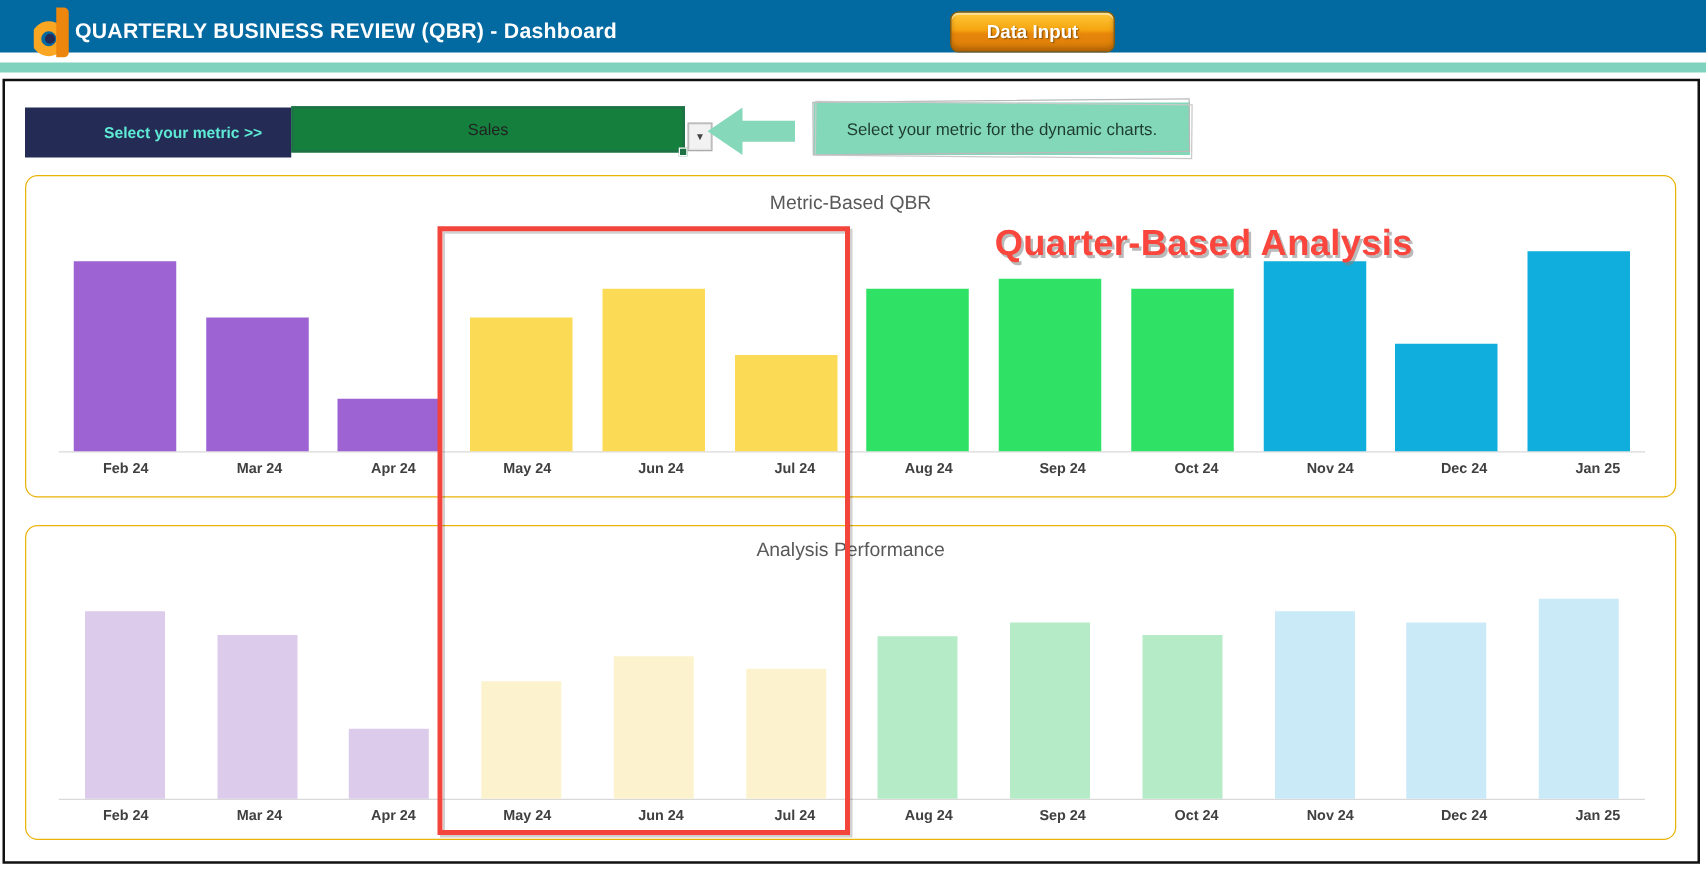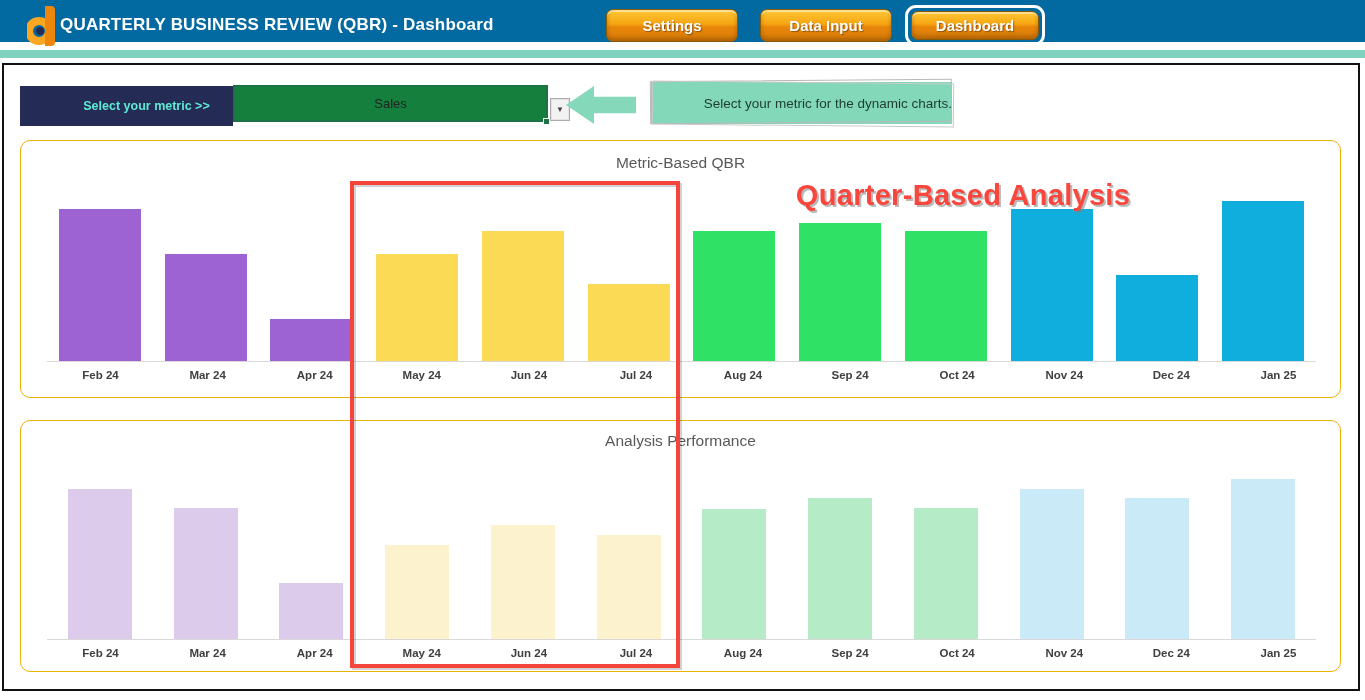--- a/index.html
+++ b/index.html
@@ -36,21 +36,21 @@
   .sel-cell { position:absolute; left:233px; top:85px; width:315px; height:37px; background:#15803d;
               border:2px solid #1E7145; color:#222; font-size:13px;
               display:flex; align-items:center; justify-content:center; cursor:pointer; }
   .fill-handle { position:absolute; left:543px; top:118px; width:7px; height:7px; background:#1E7145; border:1px solid #fff; }
   .dd-btn { position:absolute; left:550px; top:98px; width:20px; height:23px; background:#f2f2f2;
             border:1px solid #ababab; box-shadow:0 0 0 1px #e3e3e3 inset; color:#444; font-size:8px;
             display:flex; align-items:center; justify-content:center; cursor:pointer; }
   .mint-arrow { position:absolute; left:566px; top:86px; width:70px; height:38px; background:#85D8BA;
                 clip-path:polygon(0 50%, 40% 0, 40% 28%, 100% 28%, 100% 72%, 40% 72%, 40% 100%); }
   .callout { position:absolute; left:651px; top:82px; width:301px; height:42px; background:#82D8B9;
-             display:flex; align-items:center; justify-content:flex-end; color:#1E3C32; font-size:13.5px; }
+             display:flex; align-items:center; justify-content:center; color:#1E3C32; font-size:13.5px; }
   .callout::before { content:""; position:absolute; inset:-2px 0 1px -1px; border:1px solid #b9b9b9;
                      transform:rotate(-.5deg); pointer-events:none; }
   .callout::after { content:""; position:absolute; inset:0 -2px -2px 1px; border:1px solid #c9c9c9;
                     transform:rotate(.55deg); pointer-events:none; }
 
   
   .card { position:absolute; left:20px; width:1321px; background:#fff;
           border:1px solid #eab308; border-radius:10px; }
   .card1 { top:140px; height:258px; }
   .card2 { top:420px; height:252px; }
@@ -83,25 +83,21 @@
 
 <div class="page">
 
   <div class="header">
     <svg class="logo" viewBox="0 0 32 42">
       <circle cx="12" cy="27" r="10" fill="none" stroke="#F9A722" stroke-width="8"></circle>
       <path d="M18 2 h6 a4 4 0 0 1 4 4 v32 a4 4 0 0 1 -4 4 h-6 z" fill="#EC860D"></path>
       <circle cx="13" cy="27" r="4" fill="#242C56"></circle>
     </svg>
     <div class="app-title">QUARTERLY BUSINESS REVIEW (QBR) - Dashboard</div>
-    <button class="nav-btn btn-settings">Settings</button>
     <button class="nav-btn btn-datainput">Data Input</button>
-    <div class="active-wrap">
-      <button class="nav-btn btn-dashboard">Dashboard</button>
-    </div>
   </div>
   <div class="teal-strip"></div>
 
   <div class="sheet-frame"></div>
 
   <div class="sel-label">Select your metric &gt;&gt;</div>
   <div class="sel-cell">Sales</div>
   <div class="fill-handle"></div>
   <button class="dd-btn">
     <span>▼</span>

